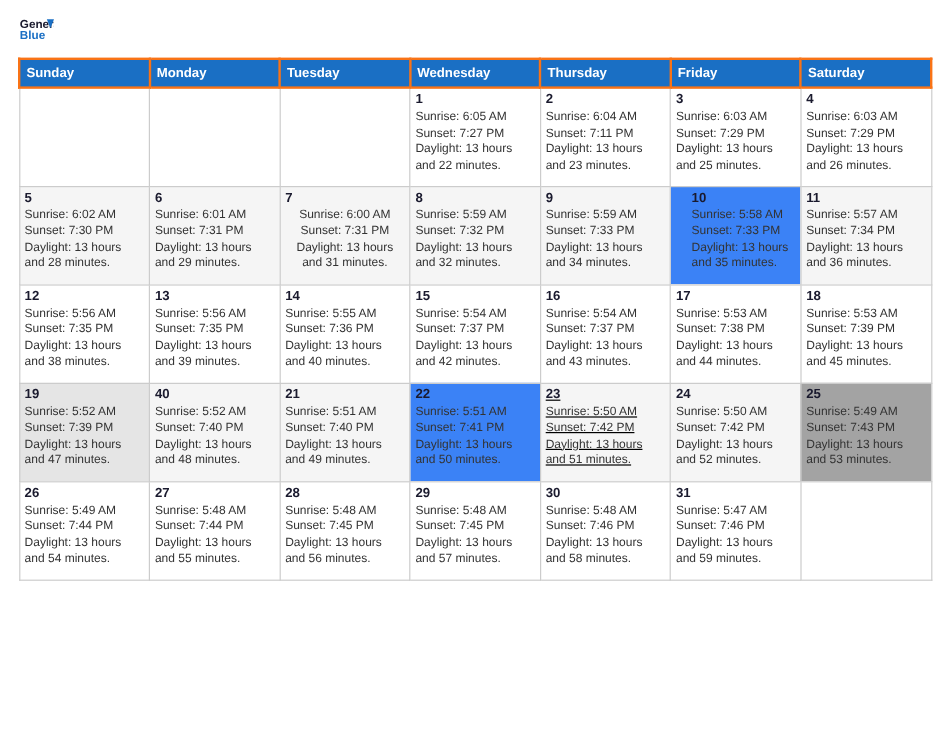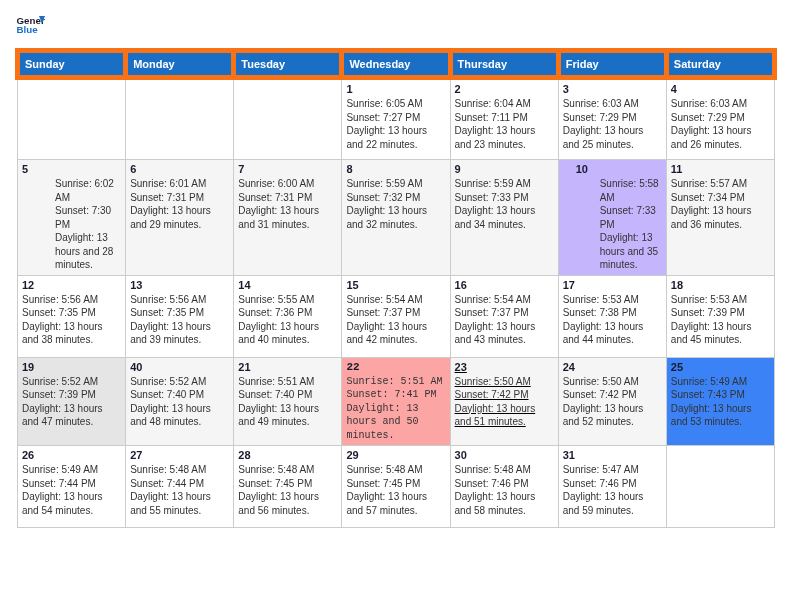--- a/index.html
+++ b/index.html
@@ -47,21 +47,21 @@
       width: 100%;
       border-collapse: collapse;
       font-size: 10px;
     }
     .calendar th {
       background: #1a6fc4;
       color: #fff;
       text-align: left;
       padding: 5px 5px;
       font-size: 11px;
-      border: 5px solid #f97316;
+      border: 2px solid #f97316;
     }
     .calendar td {
       border: 1px solid #ccc;
       vertical-align: top;
       padding: 3px 4px;
       width: calc(100% / 7);
       height: 82px;
       background: #fff;
     }
     .calendar tr:nth-child(even) td {
@@ -139,51 +139,51 @@
           <td>
             <span class="day-num">4</span>
             <div class="day-info" style="white-space: pre-line;">Sunrise: 6:03 AM
 Sunset: 7:29 PM
 Daylight: 13 hours and 26 minutes.</div>
           </td>
         </tr>
         <tr>
           <td style="background: rgb(245, 245, 245);">
             <span class="day-num">5</span>
-            <div class="day-info" style="white-space: pre-line; margin-left: 33px;">Sunrise: 6:02 AM
+            <div class="day-info" style="white-space: pre-line;">Sunrise: 6:02 AM
 Sunset: 7:30 PM
 Daylight: 13 hours and 28 minutes.</div>
           </td>
           <td style="background: rgb(245, 245, 245);">
             <span class="day-num">6</span>
             <div class="day-info" style="white-space: pre-line;">Sunrise: 6:01 AM
 Sunset: 7:31 PM
 Daylight: 13 hours and 29 minutes.</div>
           </td>
           <td style="background: rgb(245, 245, 245);">
             <span class="day-num">7</span>
-            <div class="day-info" style="white-space: pre-line;">Sunrise: 6:00 AM
+            <div class="day-info" style="white-space: pre-line; text-align: center;">Sunrise: 6:00 AM
 Sunset: 7:31 PM
 Daylight: 13 hours and 31 minutes.</div>
           </td>
           <td style="background: rgb(245, 245, 245);">
             <span class="day-num">8</span>
             <div class="day-info" style="white-space: pre-line;">Sunrise: 5:59 AM
 Sunset: 7:32 PM
 Daylight: 13 hours and 32 minutes.</div>
           </td>
           <td style="background: rgb(245, 245, 245);">
             <span class="day-num">9</span>
             <div class="day-info" style="white-space: pre-line;">Sunrise: 5:59 AM
 Sunset: 7:33 PM
 Daylight: 13 hours and 34 minutes.</div>
           </td>
-          <td style="background: #c4b5fd; padding-left: 17px;">
+          <td style="background: #3b82f6; padding-left: 17px;">
             <span class="day-num">10</span>
-            <div class="day-info" style="white-space: pre-line; margin-left: 24px;">Sunrise: 5:58 AM
+            <div class="day-info" style="white-space: pre-line;">Sunrise: 5:58 AM
 Sunset: 7:33 PM
 Daylight: 13 hours and 35 minutes.</div>
           </td>
           <td style="background: rgb(245, 245, 245);">
             <span class="day-num">11</span>
             <div class="day-info" style="white-space: pre-line;">Sunrise: 5:57 AM
 Sunset: 7:34 PM
 Daylight: 13 hours and 36 minutes.</div>
           </td>
         </tr>
@@ -243,39 +243,39 @@
             <div class="day-info" style="white-space: pre-line;">Sunrise: 5:52 AM
 Sunset: 7:40 PM
 Daylight: 13 hours and 48 minutes.</div>
           </td>
           <td style="background: rgb(245, 245, 245);">
             <span class="day-num">21</span>
             <div class="day-info" style="white-space: pre-line;">Sunrise: 5:51 AM
 Sunset: 7:40 PM
 Daylight: 13 hours and 49 minutes.</div>
           </td>
-          <td style="background: #fca5a5; font-family: Liberation Mono, monospace;">
+          <td style="background: #3b82f6;">
             <span class="day-num">22</span>
             <div class="day-info" style="white-space: pre-line;">Sunrise: 5:51 AM
 Sunset: 7:41 PM
 Daylight: 13 hours and 50 minutes.</div>
           </td>
           <td style="background: rgb(245, 245, 245); text-decoration: underline;">
             <span class="day-num">23</span>
             <div class="day-info" style="white-space: pre-line;">Sunrise: 5:50 AM
 Sunset: 7:42 PM
 Daylight: 13 hours and 51 minutes.</div>
           </td>
           <td style="background: rgb(245, 245, 245);">
             <span class="day-num">24</span>
             <div class="day-info" style="white-space: pre-line;">Sunrise: 5:50 AM
 Sunset: 7:42 PM
 Daylight: 13 hours and 52 minutes.</div>
           </td>
-          <td style="background: #3b82f6;">
+          <td style="background: #a3a3a3;">
             <span class="day-num">25</span>
             <div class="day-info" style="white-space: pre-line;">Sunrise: 5:49 AM
 Sunset: 7:43 PM
 Daylight: 13 hours and 53 minutes.</div>
           </td>
         </tr>
         <tr>
           <td>
             <span class="day-num">26</span>
             <div class="day-info" style="white-space: pre-line;">Sunrise: 5:49 AM

